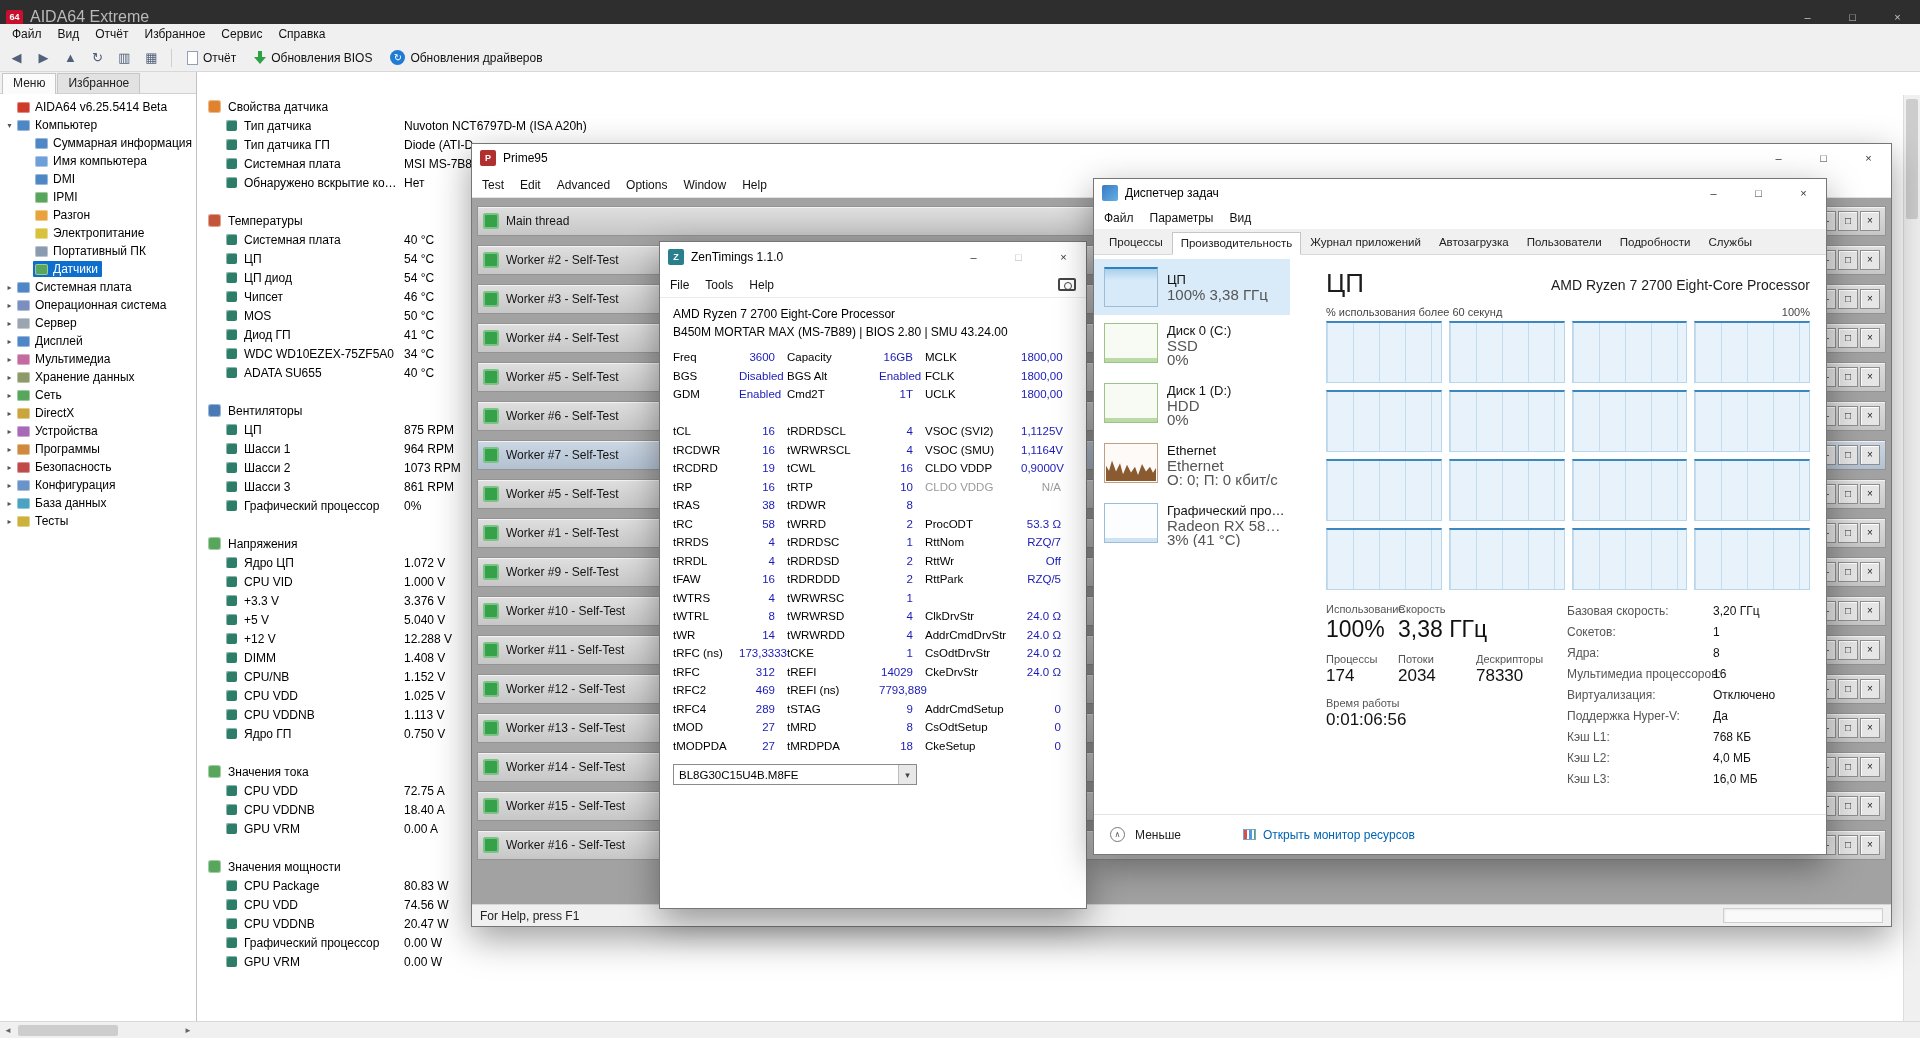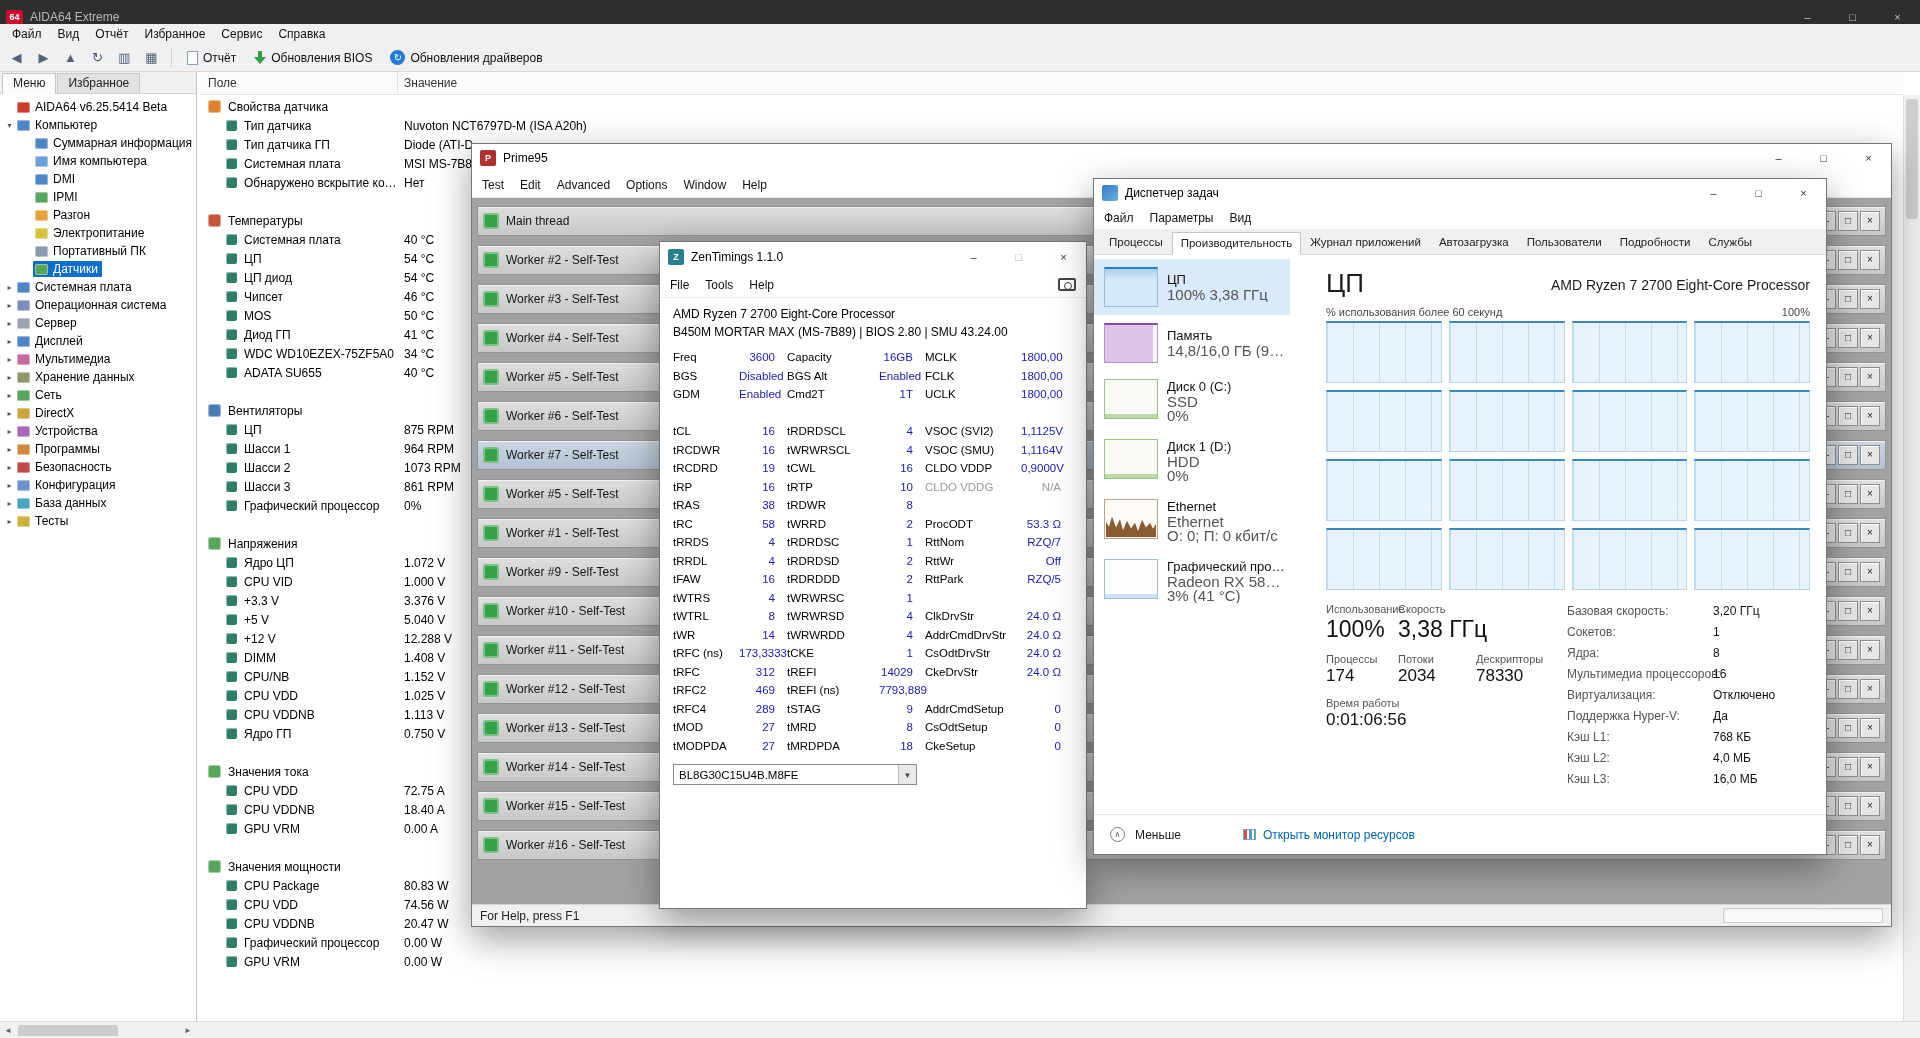--- a/index.html
+++ b/index.html
@@ -3,21 +3,21 @@
 <meta charset="utf-8">
 <style>
   html,body{margin:0;padding:0;background:#222;}
   *{box-sizing:border-box;font-family:"Liberation Sans","DejaVu Sans",sans-serif;}
   #screen{position:relative;width:1920px;height:1038px;overflow:hidden;background:#fff;}
 
   
   .aida{position:absolute;inset:0;background:#fff;}
   .aida-titlebar{position:absolute;left:0;top:0;right:0;height:34px;background:#2e2e2e;display:flex;align-items:center;padding-left:6px;}
   .aida-logo{width:17px;height:15px;background:#c8102e;color:#fff;font-size:9px;font-weight:bold;display:flex;align-items:center;justify-content:center;border-radius:2px;}
-  .aida-title{color:#b9b9b9;font-size:12px;margin-left:7px;flex:1;}
+  .aida-title{color:#b9b9b9;font-size:16px;margin-left:7px;flex:1;}
   .dbtn{width:45px;height:24px;display:flex;align-items:center;justify-content:center;color:#c9c9c9;font-size:11px;}
   .aida-menubar{position:absolute;left:0;top:24px;right:0;height:20px;background:#f0f0f0;display:flex;align-items:center;padding-left:4px;}
   .mitem{font-size:12px;color:#111;padding:16px 8px;line-height:20px;white-space:nowrap;}
   .aida-toolbar{position:absolute;left:0;top:44px;right:0;height:28px;background:#f0f0f0;border-bottom:1px solid #d8d8d8;display:flex;align-items:center;padding-left:4px;gap:2px;}
   .tico{width:25px;height:22px;display:flex;align-items:center;justify-content:center;color:#51617a;font-size:13px;}
   .tsep{width:1px;height:18px;background:#cfcfcf;margin:0 5px;}
   .tbtn{display:flex;align-items:center;gap:5px;padding:0 8px;height:24px;font-size:12px;color:#111;}
   .icon-report{width:11px;height:14px;background:#fff;border:1px solid #8fa3b8;}
   .icon-bios{width:12px;height:14px;position:relative;}
   .icon-bios::before{content:'';position:absolute;left:4px;top:0;width:4px;height:6px;background:#2fa043;}
@@ -358,24 +358,20 @@
           <div class="trow" style="padding-left: 4px;">
             <span class="tarrow">▸</span>
             <span class="tlabelwrap">
               <span class="ticon" style="background: rgb(205, 177, 61);"></span>
               <span class="tlabel">Тесты</span>
             </span>
           </div>
         </div>
     </div>
 
-    <div class="aida-head">
-      <span class="hc1">Поле</span>
-      <span class="hc2">Значение</span>
-    </div>
     <div class="aida-rows" id="aida-rows">
         <div class="arow g">
           <span class="cellf">
             <span class="gicon" style="background: rgb(224, 130, 46);"></span>
             <span class="flabel">Свойства датчика</span>
           </span>
         </div>
         <div class="arow i">
           <span class="cellf">
             <span class="iicon"></span>
@@ -1029,27 +1025,20 @@
     <div class="tm-body">
       <div class="tm-side" id="tm-side">
           <div class="tm-sitem selected">
             <div class="thumb cpu"></div>
             <div class="tm-stext">
               <div class="tm-stitle">ЦП</div>
               <div class="tm-ssub">100% 3,38 ГГц</div>
             </div>
           </div>
           <div class="tm-sitem">
-            <div class="thumb memory"></div>
-            <div class="tm-stext">
-              <div class="tm-stitle">Память</div>
-              <div class="tm-ssub">14,8/16,0 ГБ (92%)</div>
-            </div>
-          </div>
-          <div class="tm-sitem">
             <div class="thumb disk"></div>
             <div class="tm-stext">
               <div class="tm-stitle">Диск 0 (C:)</div>
               <div class="tm-ssub">SSD</div>
               <div class="tm-ssub">0%</div>
             </div>
           </div>
           <div class="tm-sitem">
             <div class="thumb disk"></div>
             <div class="tm-stext">

